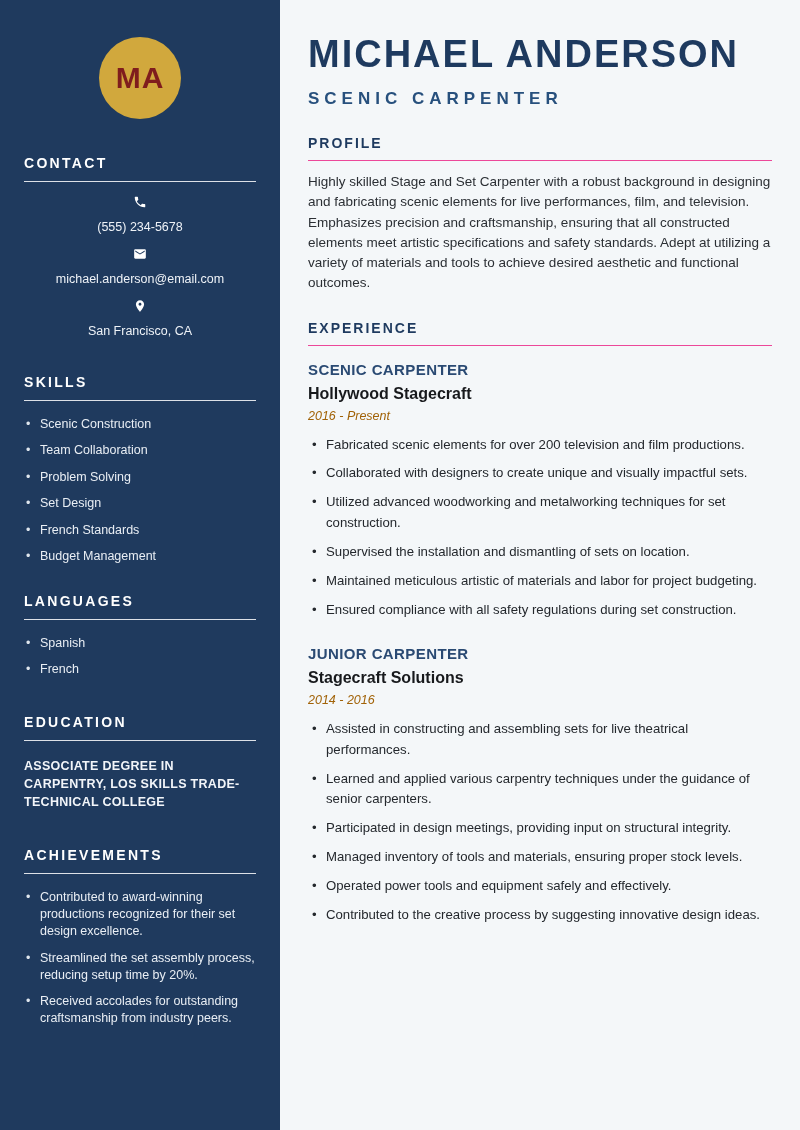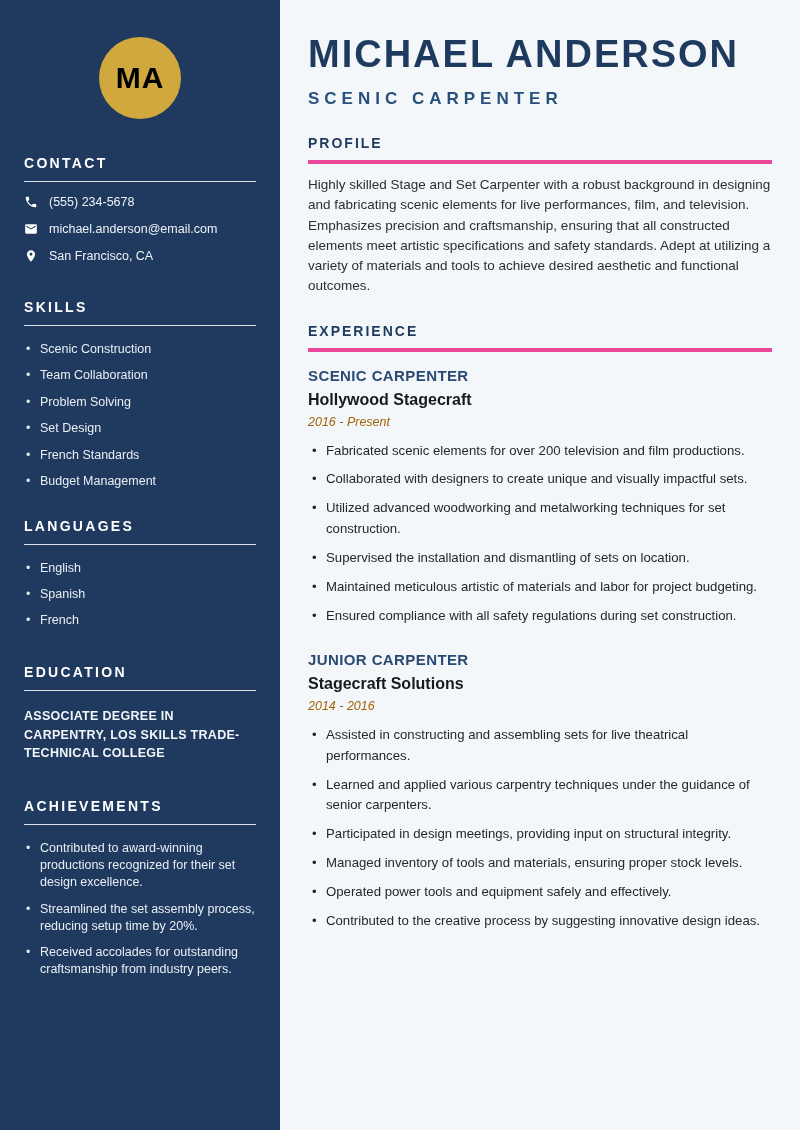--- a/index.html
+++ b/index.html
@@ -11,37 +11,37 @@
   }
 
   
   .sidebar {
     width:280px; min-width:280px; height:1130px;
     background:#1f3a5e; color:#fff;
     padding:37px 24px 0 24px;
   }
   .avatar {
     width:82px; height:82px; border-radius:50%;
-    background:#d1a83d; color:#000000;
+    background:#d1a83d; color:#7f1d1d;
     display:flex; align-items:center; justify-content:center;
     font-size:30px; font-weight:bold; letter-spacing:1px;
     margin:0 auto;
   }
   .side-section { margin-top:36px; }
   .side-heading {
     font-size:14px; font-weight:bold; letter-spacing:2.3px; color:#ffffff;
   }
   .side-rule {
     border:none; border-top:1px solid rgba(255,255,255,0.85);
     margin-top:10px;
   }
   .contact-list { margin-top:6px; }
   .contact-row {
     display:flex; align-items:center; gap:11px;
-    font-size:12.5px; color:#eef2f7; margin-top:13px;
+    font-size:12.5px; color:#eef2f7; margin-top:13px;flex-direction:column;
   }
   .c-icon { width:14px; height:14px; flex:0 0 14px; display:block; }
   .c-icon svg { width:14px; height:14px; display:block; fill:#ffffff; }
 
   .s-list { list-style:none; margin-top:15px; }
   .s-list li {
     position:relative; padding-left:16px;
     font-size:12.5px; color:#e9eef4; margin-bottom:9.5px;
     line-height:1.35;
   }
@@ -66,21 +66,21 @@
     color:#1e3a5f;
   }
   .role-title {
     margin-top:13px; font-size:17px; font-weight:600;
     letter-spacing:5px; color:#27507d;
   }
   .main-section { margin-top:26px; }
   .main-heading {
     font-size:14px; font-weight:bold; letter-spacing:2px;
     color:#1e3a5f; padding-bottom:9px;
-    border-bottom:4px solid #ec4899;
+    border-bottom:1px solid #ec4899;
   }
   .profile-text {
     margin-top:11px; font-size:13.5px; line-height:1.5;
     color:#2b2f34;
   }
   .job { margin-top:15px; }
   .job + .job { margin-top:25px; }
   .job-title {
     font-size:15px; font-weight:bold; color:#2a4a73;
     letter-spacing:0.4px;
@@ -151,21 +151,20 @@
       <li>Set Design</li>
       <li>French Standards</li>
       <li>Budget Management</li>
     </ul>
   </section>
 
   <section class="side-section" style="margin-top:28px;">
     <div class="side-heading">LANGUAGES</div>
     <hr class="side-rule">
     <ul class="s-list tight">
-      <li>English</li>
       <li>Spanish</li>
       <li>French</li>
     </ul>
   </section>
 
   <section class="side-section" style="">
     <div class="side-heading">EDUCATION</div>
     <hr class="side-rule">
     <div class="edu-degree">ASSOCIATE DEGREE IN CARPENTRY, LOS SKILLS TRADE-TECHNICAL COLLEGE</div>
   </section>

